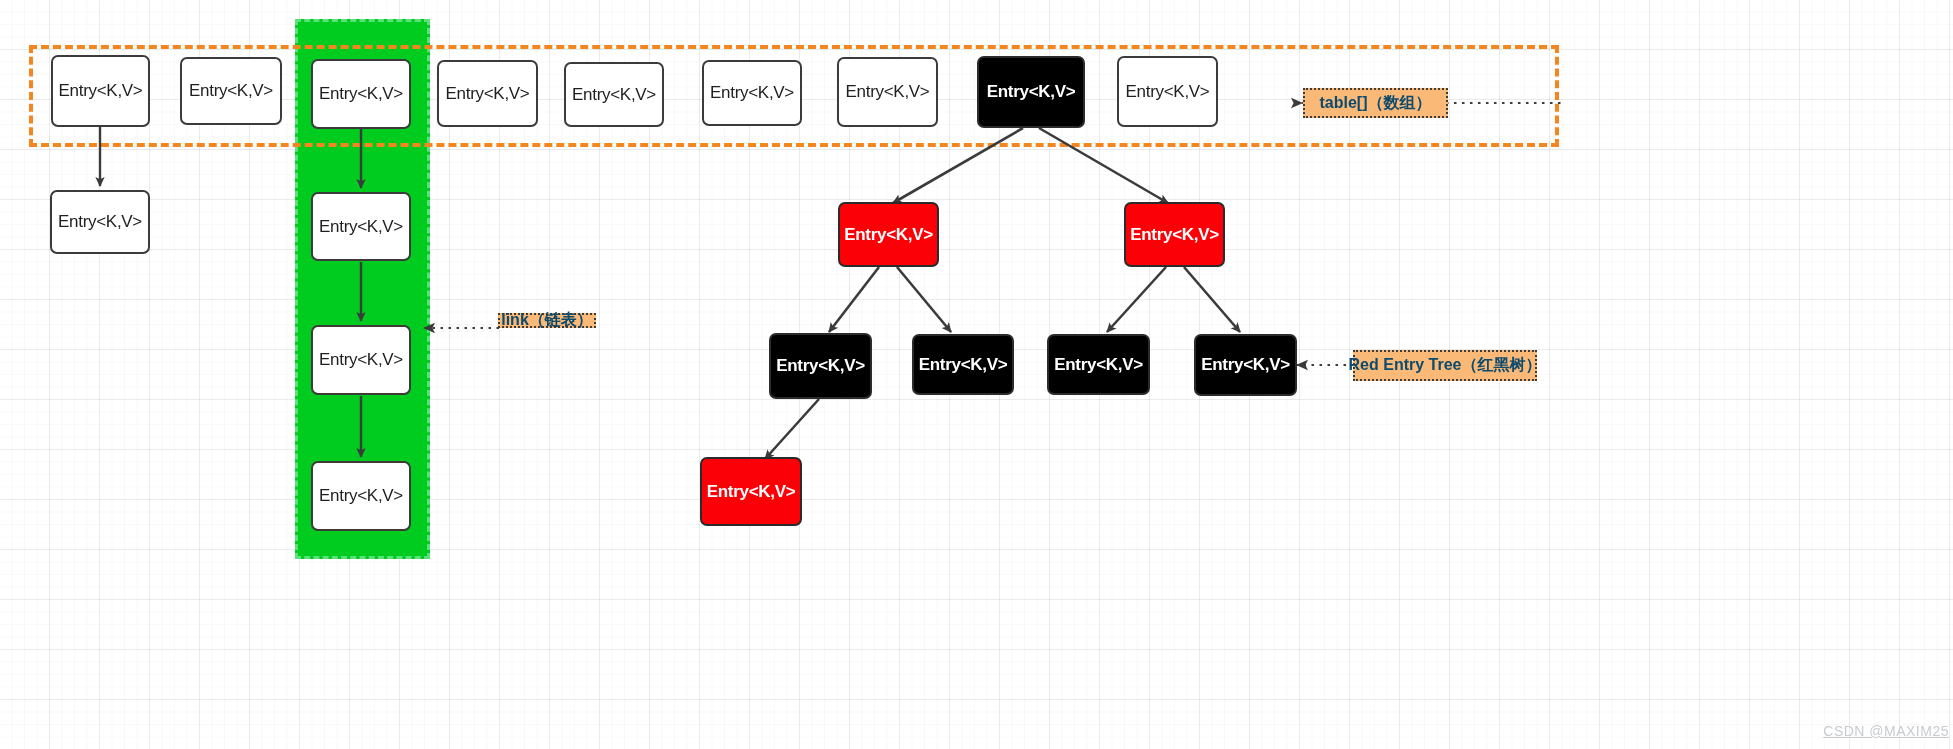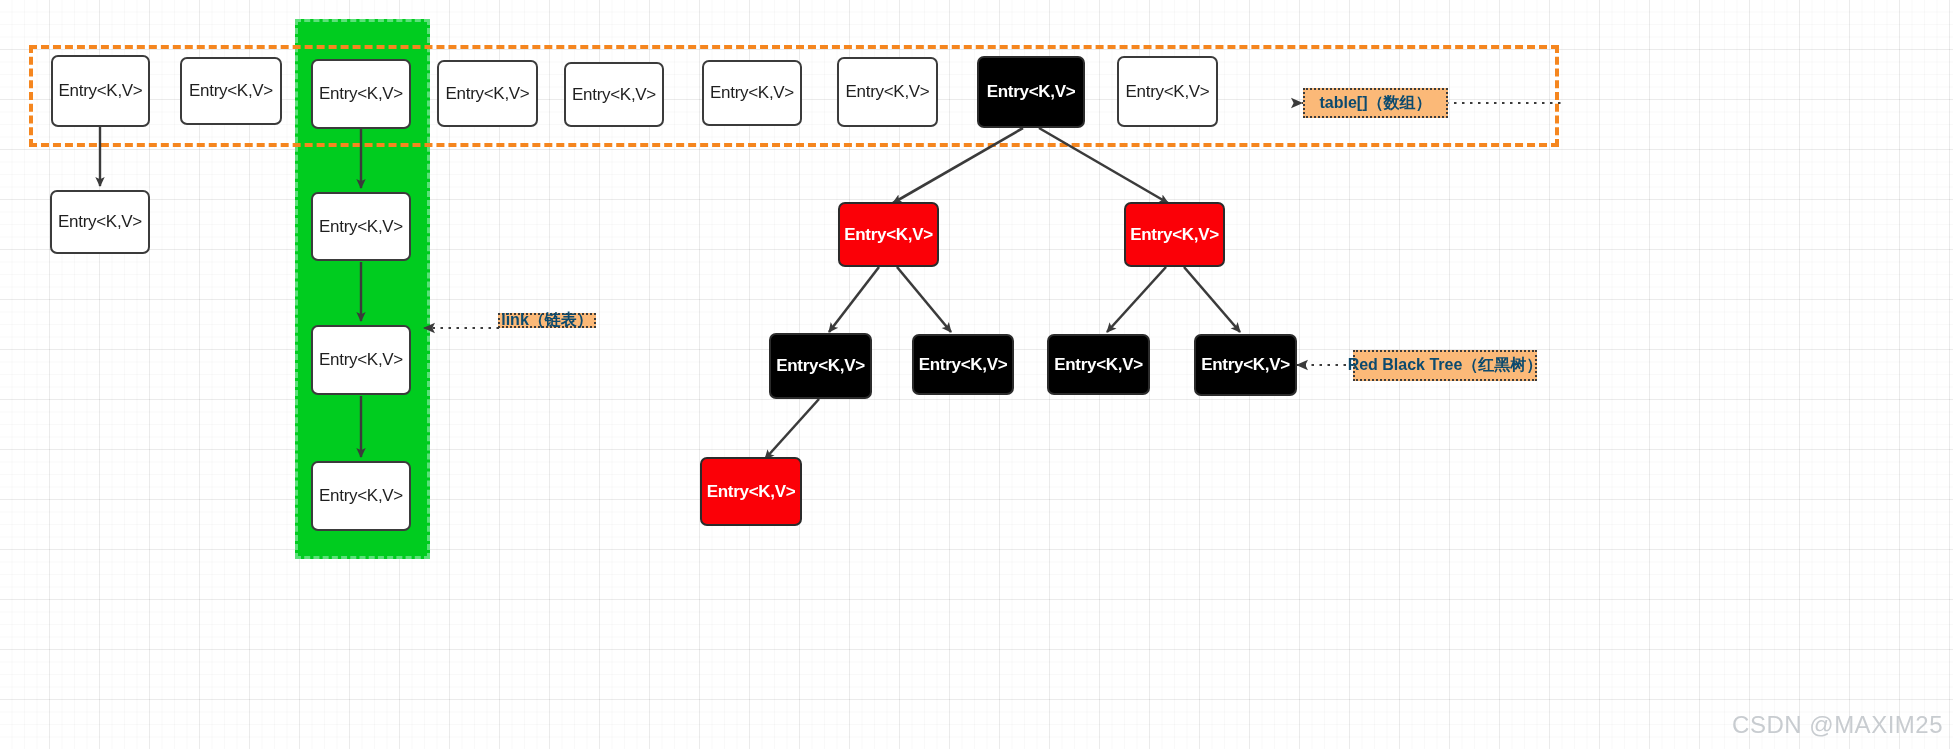--- a/index.html
+++ b/index.html
@@ -82,27 +82,28 @@
     border: 2px dotted #3b3b3b;
     color: #0c4a6e;
     font-size: 16px;
     padding: 0 8px;
     z-index: 7;
     white-space: nowrap;
     font-weight: bold;
   }
   .watermark {
     position: absolute;
-    right: 10px;
+    right: 4px;
     bottom: 10px;
     color: #c8ccd0;
-    font-size: 24px;
+    font-size: 14px;
     letter-spacing: 0.5px;
     z-index: 8;
     user-select: none;
+    text-decoration: underline;
   }
 </style>
 </head>
 <body>
 
 <div id="canvas">
 
   <div class="region region-link" style="left:295px; top:19px; width:135px; height:540px;"></div>
 
   <div class="region region-array" style="left:29px; top:45px; width:1530px; height:102px;"></div>
@@ -212,18 +213,18 @@
     <span>Entry&lt;K,V&gt;</span>
   </div>
 
   <div class="tag" style="left:1303px; top:88px; width:145px; height:30px;">
     <span>table[]（数组）</span>
   </div>
   <div class="tag" style="left:498px; top:313px; width:98px; height:15px;">
     <span>link（链表）</span>
   </div>
   <div class="tag" style="left:1353px; top:350px; width:184px; height:31px;">
-    <span>Red Black Tree（红黑树）</span>
+    <span>Red Entry Tree（红黑树）</span>
   </div>
 
   <div class="watermark">CSDN @MAXIM25</div>
 
 </div>
 
 </body></html>

